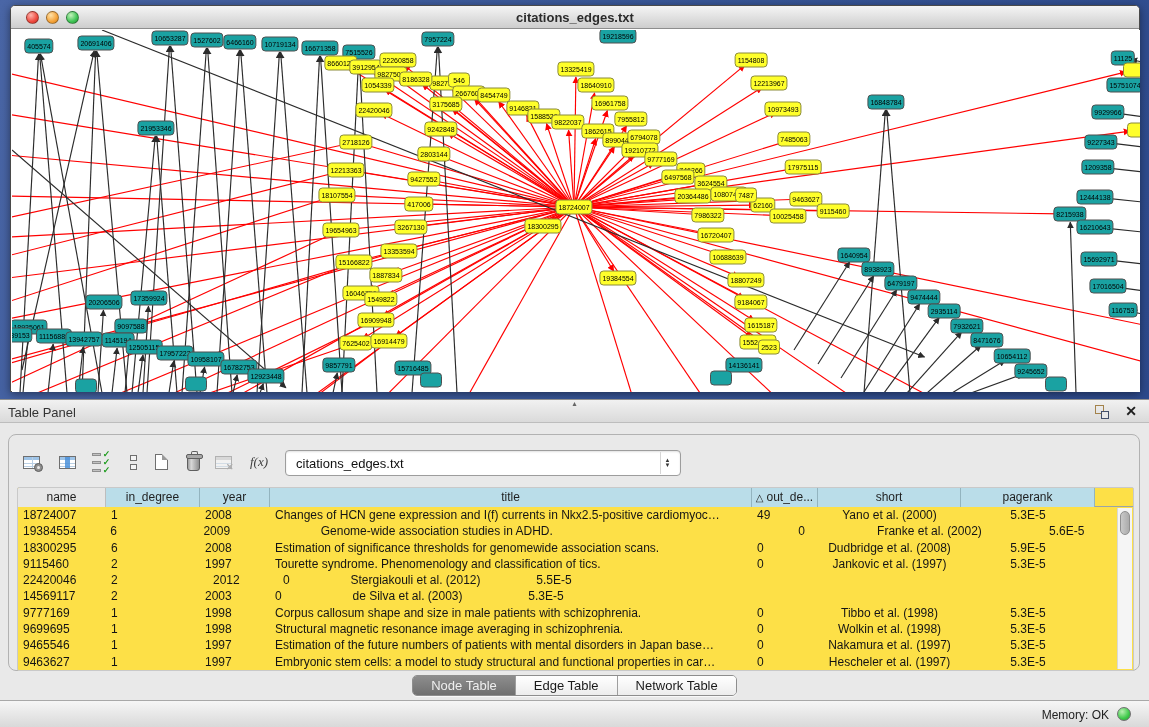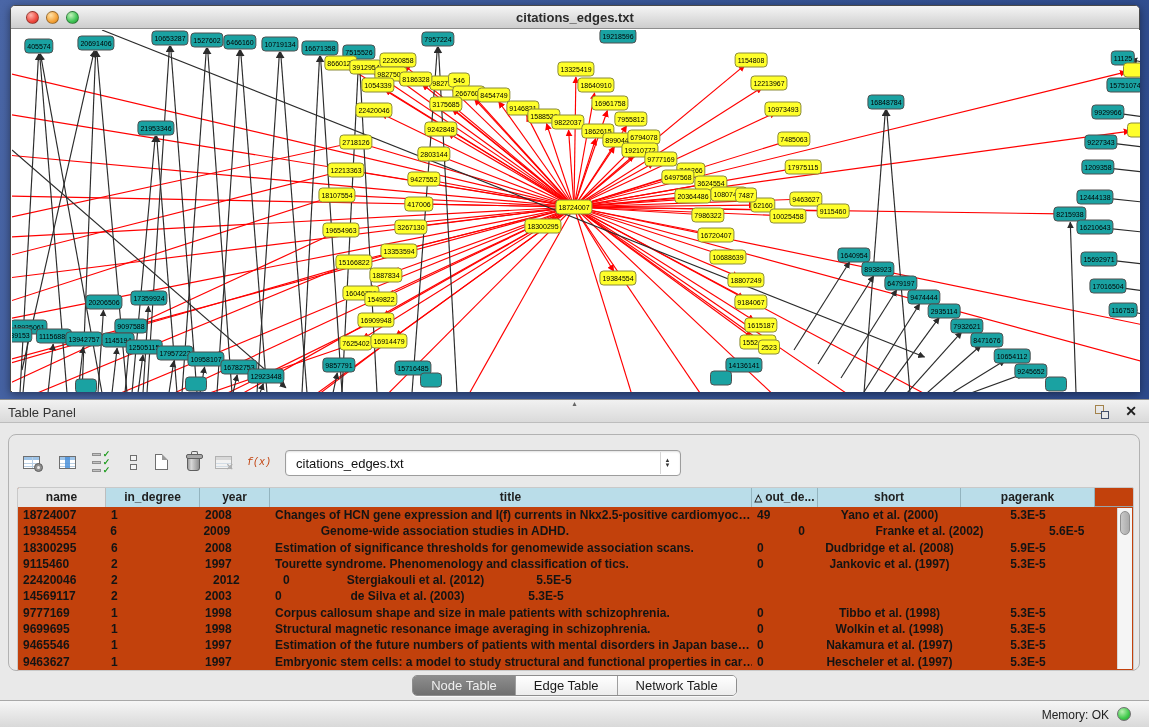--- a/index.html
+++ b/index.html
@@ -65,32 +65,32 @@
   .page::after { content:""; position:absolute; right:-1px; top:-1px; border:3.5px solid #e9e9e9;
                  border-left-color:#9a9a9a; border-bottom-color:#9a9a9a; }
   .trash { position:relative; width:13px; height:15px; margin-top:3px;
            background:linear-gradient(90deg,#9f9f9f,#d8d8d8 30%,#8f8f8f); border:1px solid #5f5f5f; border-radius:2px 2px 3px 3px; }
   .trash::before { content:""; position:absolute; left:-2px; top:-3px; width:15px; height:3px;
                    background:#a8a8a8; border:1px solid #5f5f5f; border-radius:2px; }
   .trash::after { content:""; position:absolute; left:3px; top:-6px; width:5px; height:3px;
                   border:1px solid #5f5f5f; border-bottom:none; border-radius:2px 2px 0 0; }
   .tbtn.disabled { opacity:.45; }
   .xmark { position:absolute; right:-3px; bottom:-4px; font-size:9px; color:#666; font-weight:bold; }
-  .fx { font-family:Liberation Mono, monospace; font-style:italic; font-size:10px; color:#c2410c; }
+  .fx { font-family:Liberation Serif, serif; font-style:italic; font-size:13px; color:#404040; }
 
   .combo { position:absolute; left:276px; top:15px; width:396px; height:26px; background:#fff;
            border:1px solid #9d9d9d; border-radius:4px; box-shadow:inset 0 1px 2px rgba(0,0,0,.12); }
   .combo .val { position:absolute; left:10px; top:5px; font-size:13px; color:#111; }
   .combo .arrows { position:absolute; right:6px; top:1px; bottom:1px; width:14px;
                    display:flex; flex-direction:column; align-items:center; justify-content:center;
                    font-size:6px; color:#333; line-height:5px; border-left:1px solid #d5d5d5; }
 
   
-  .tbl { position:absolute; left:8px; top:52px; width:1117px; height:184px; background:#c2410c;
-         border:1px solid #c9c9c9; border-radius:2px; overflow:hidden;font-weight:bold; }
+  .tbl { position:absolute; left:8px; top:52px; width:1117px; height:184px; background:#fde047;
+         border:1px solid #c9c9c9; border-radius:2px; overflow:hidden; }
   .thead { display:flex; height:19px; border-bottom:1px solid #9aa4a8; }
   .th { height:19px; font-size:12px; color:#1f1f1f; text-align:center; line-height:18px;
         background:#badde9; border-right:1px solid #93b4bf; overflow:hidden; white-space:nowrap; }
   .th.gray { background:#e7e7e7; border-right:1px solid #bdbdbd; }
   .th .sortglyph { font-size:10px; margin-right:3px; color:#1f1f1f; }
   .trow { display:flex; height:16.3px; }
   .td { font-size:12px; color:#141414; line-height:16px; padding:0 0 0 5px;
         overflow:hidden; white-space:nowrap; }
   .td.center { text-align:center; padding:0; }
   .vscroll { position:absolute; right:1px; top:20px; bottom:1px; width:15px;

